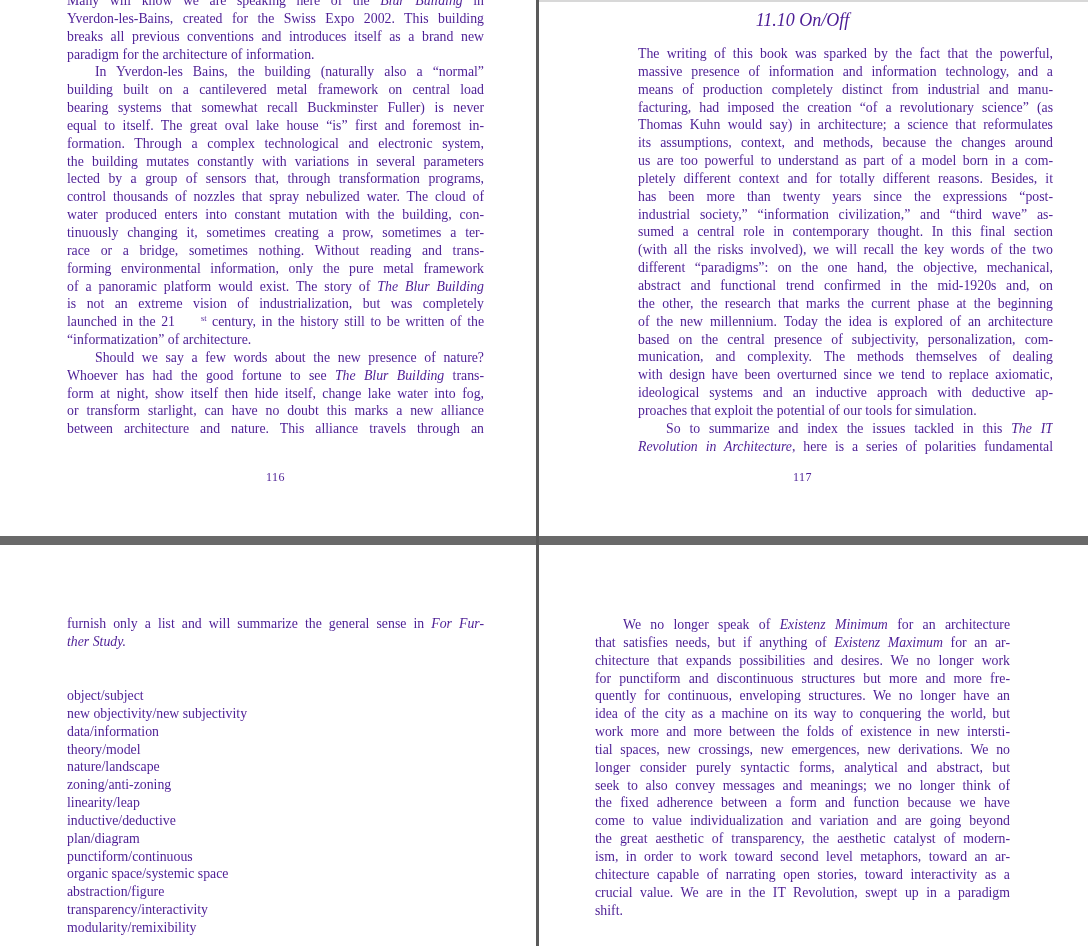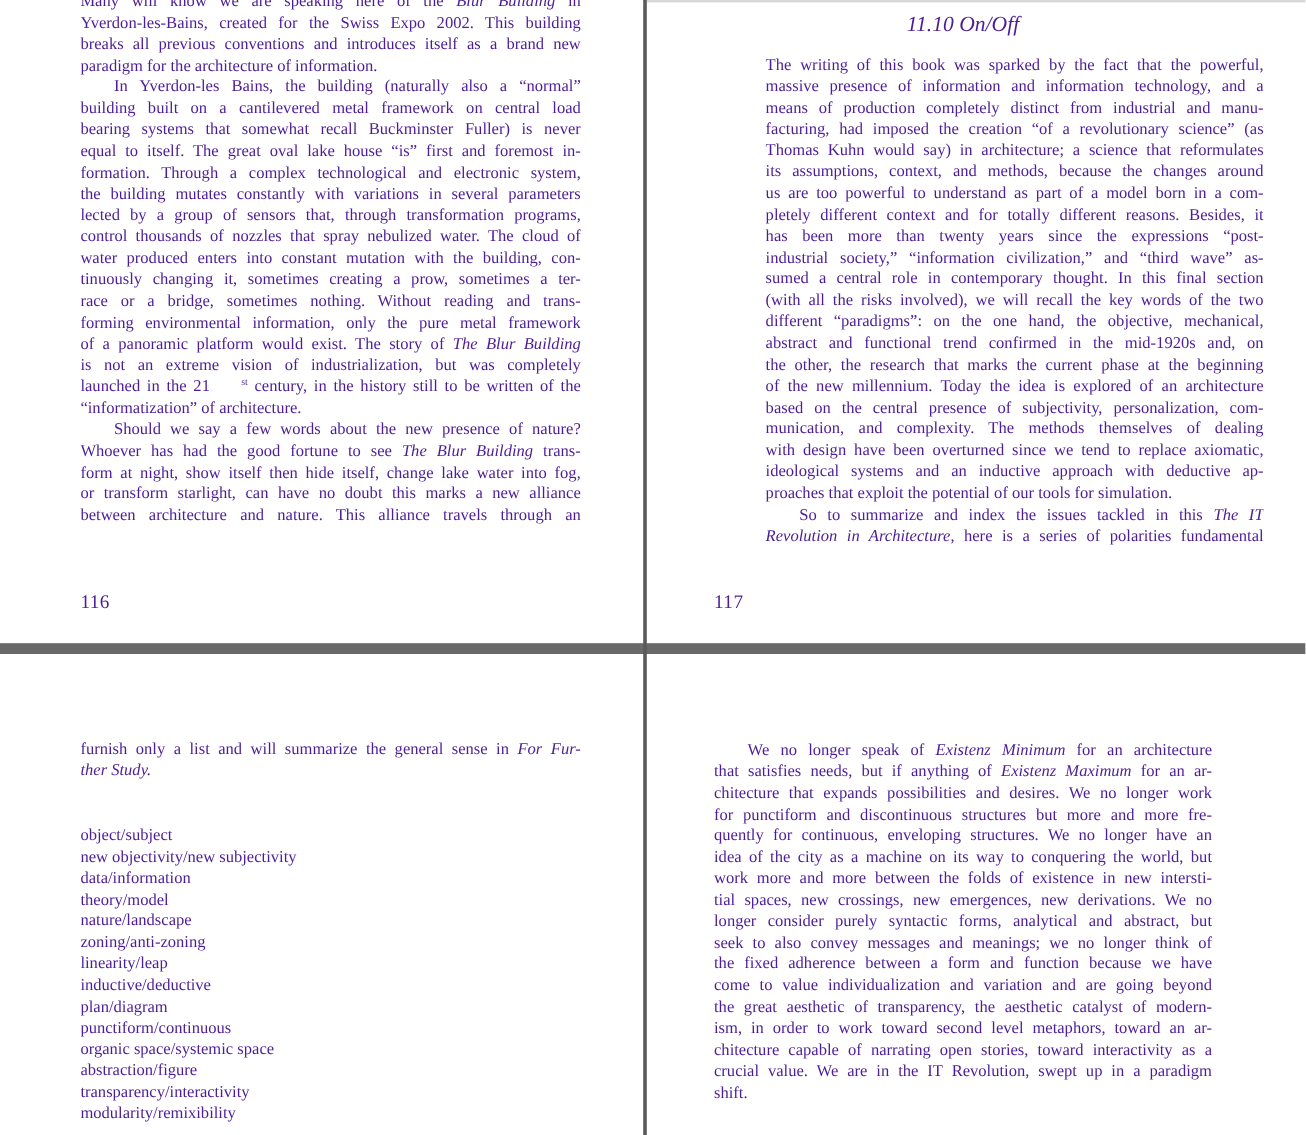--- a/index.html
+++ b/index.html
@@ -32,23 +32,23 @@
 
   .page-header {
     position:absolute;
     text-align:center;
     font-style:italic;
     font-size:18px;
     line-height:18px;
   }
   .page-number {
     position:absolute;
-    font-size:16px;
+    text-align:center;
+    font-size:12px;
     letter-spacing:0.4px;
-    margin-top:24px;
   }
 
   
   .tb-116   { left:67px;  top:-8px;  width:417px; }
   .pn-116   { left:67px;  top:470px; width:417px; }
   .hd-117   { left:595px; top:11px;  width:415px; }
   .tb-117   { left:595px; top:45px;  width:415px;margin-left:43px; }
   .pn-117   { left:595px; top:470px; width:415px; }
   .tb-118   { left:67px;  top:615px; width:417px; }
   .list-118 { left:67px;  top:687px; width:417px; }

